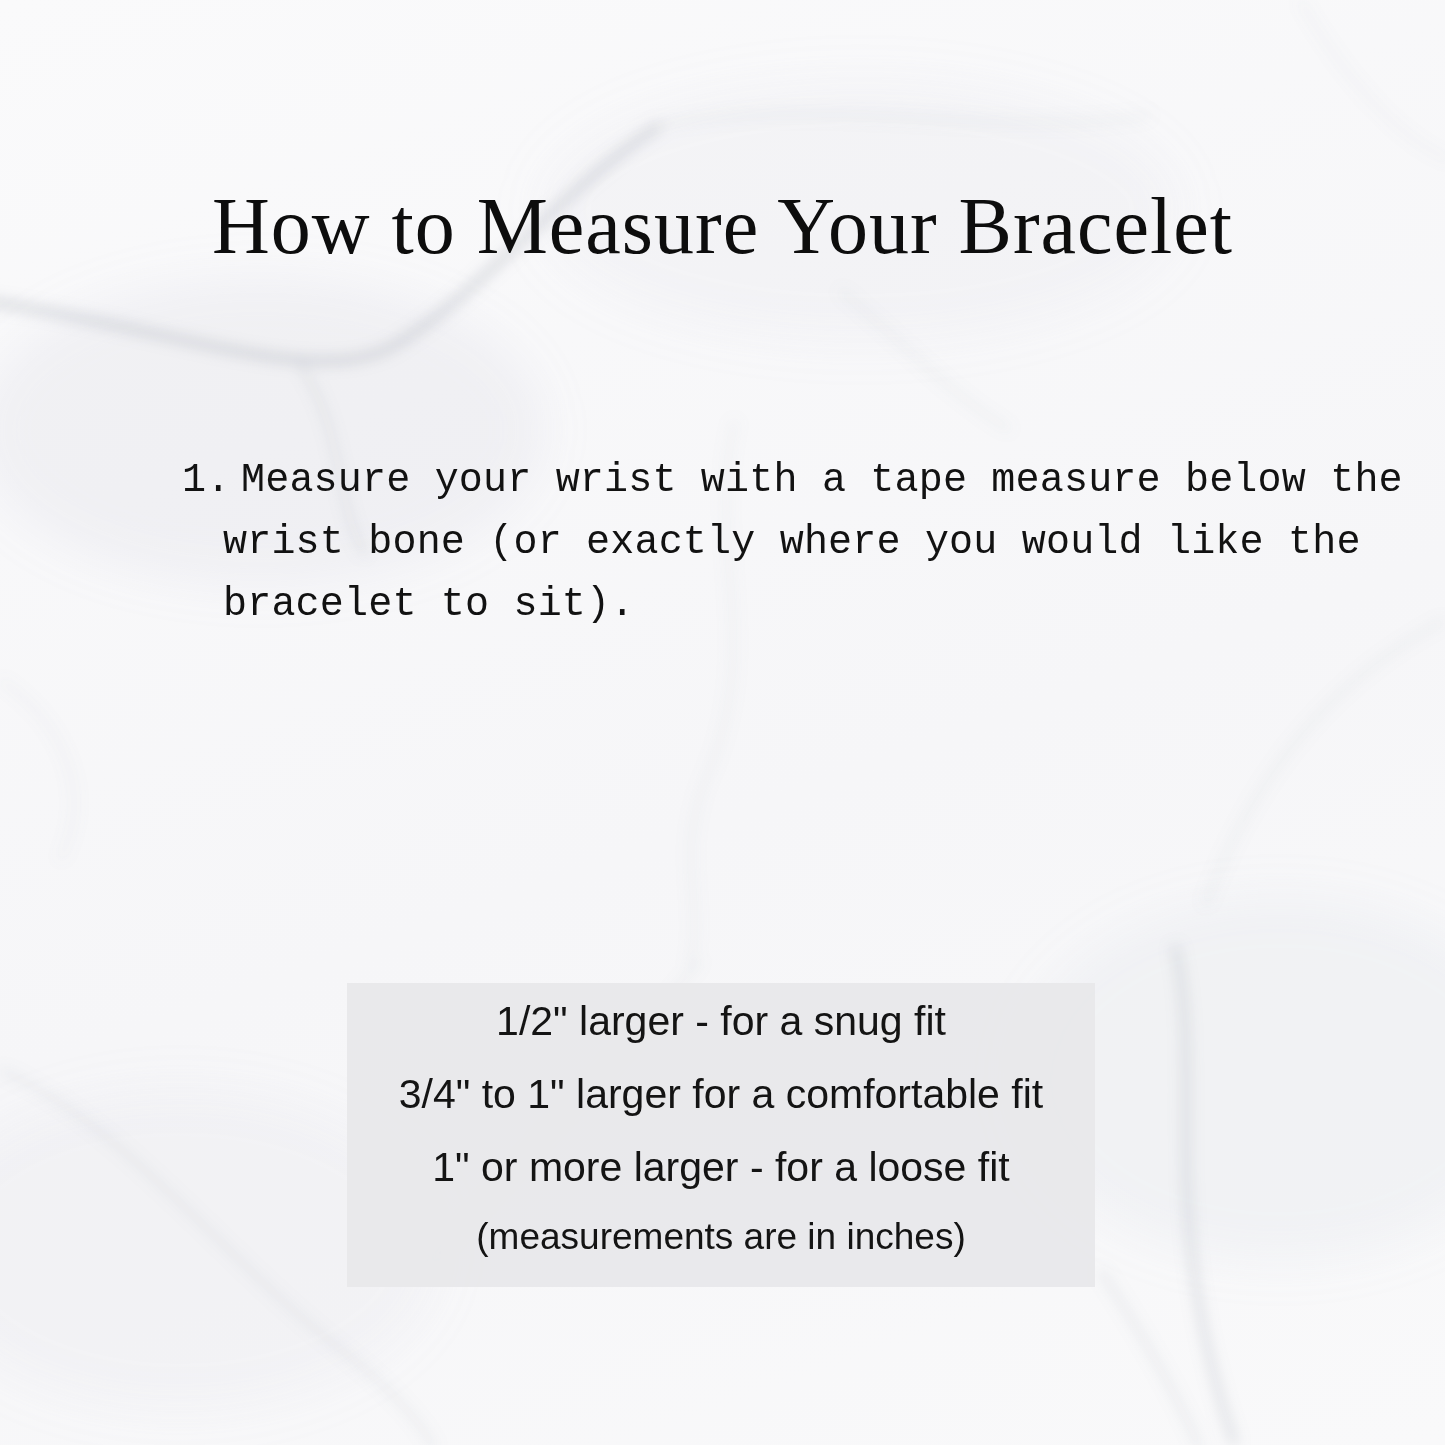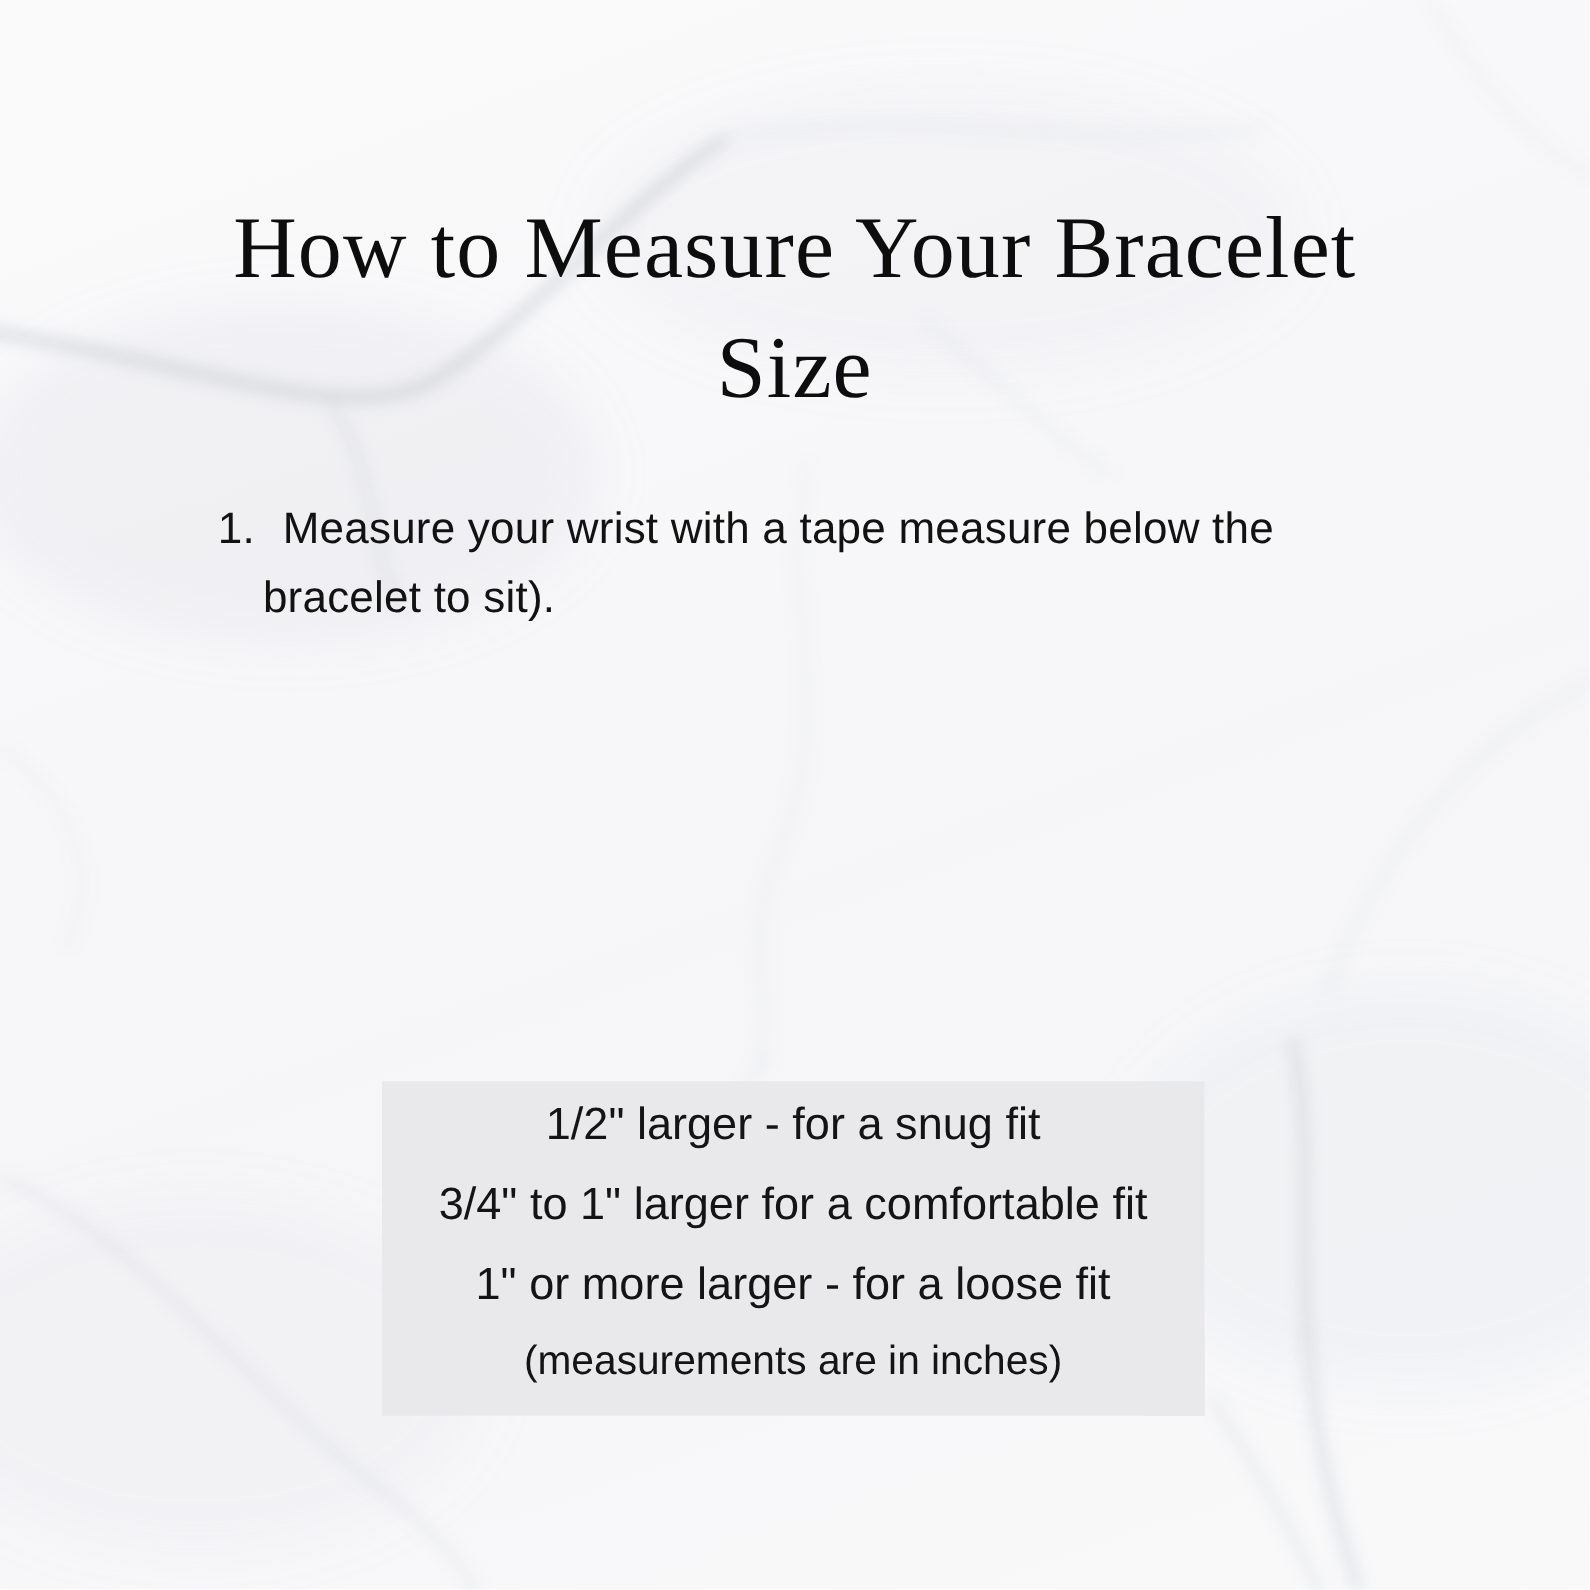--- a/index.html
+++ b/index.html
@@ -30,27 +30,28 @@
     text-align: center;
     font-family: "Liberation Serif", serif;
     font-weight: 400;
     font-size: 80px;
     line-height: 109px;
     letter-spacing: 1px;
     color: #0d0d0d;
   }
   .instructions {
     position: absolute;
-    left: 198px;
+    left: 182px;
     top: 450px;
     right: 130px;
     font-size: 40px;
     line-height: 62px;
     letter-spacing: 0.2px;
     color: #121212;
+    font-family: Liberation Mono, monospace;
   }
   .li-line { padding-left: 41px; white-space: nowrap; }
   .li-line.first { padding-left: 0; }
   .num { display: inline-block; width: 59px; }
   .fit-box {
     position: absolute;
     left: 347px;
     top: 983px;
     width: 748px;
     height: 304px;
@@ -104,27 +105,27 @@
       <path d="M 1100 1270 C 1140 1330 1180 1400 1200 1450" stroke-width="5" opacity="0.22"></path>
       <path d="M 700 960 C 620 1060 520 1155 430 1265" stroke-width="4" opacity="0.16"></path>
       <path d="M 0 1070 C 120 1120 225 1260 335 1345 C 400 1395 425 1430 435 1450" stroke-width="5" opacity="0.18"></path>
       <path d="M 0 680 C 60 720 95 790 60 860" stroke-width="4" opacity="0.12"></path>
       <path d="M 1300 0 C 1345 80 1400 140 1450 160" stroke-width="4" opacity="0.12"></path>
     </g>
   </svg>
 
   <div class="title">
     <div>How to Measure Your Bracelet</div>
-    <div>Size</div>
   </div>
 
   <div class="instructions">
 
     <div>
       <div class="li-line first"><span class="num">1.</span><span>Measure your wrist with a tape measure below the</span></div>
+      <div class="li-line">wrist bone (or exactly where you would like the</div>
       <div class="li-line">bracelet to sit).</div>
     </div>
 
 
 
   </div>
 
   <div class="fit-box">
     <div class="fit-line">1/2" larger - for a snug fit</div>
     <div class="fit-line">3/4" to 1" larger for a comfortable fit</div>

